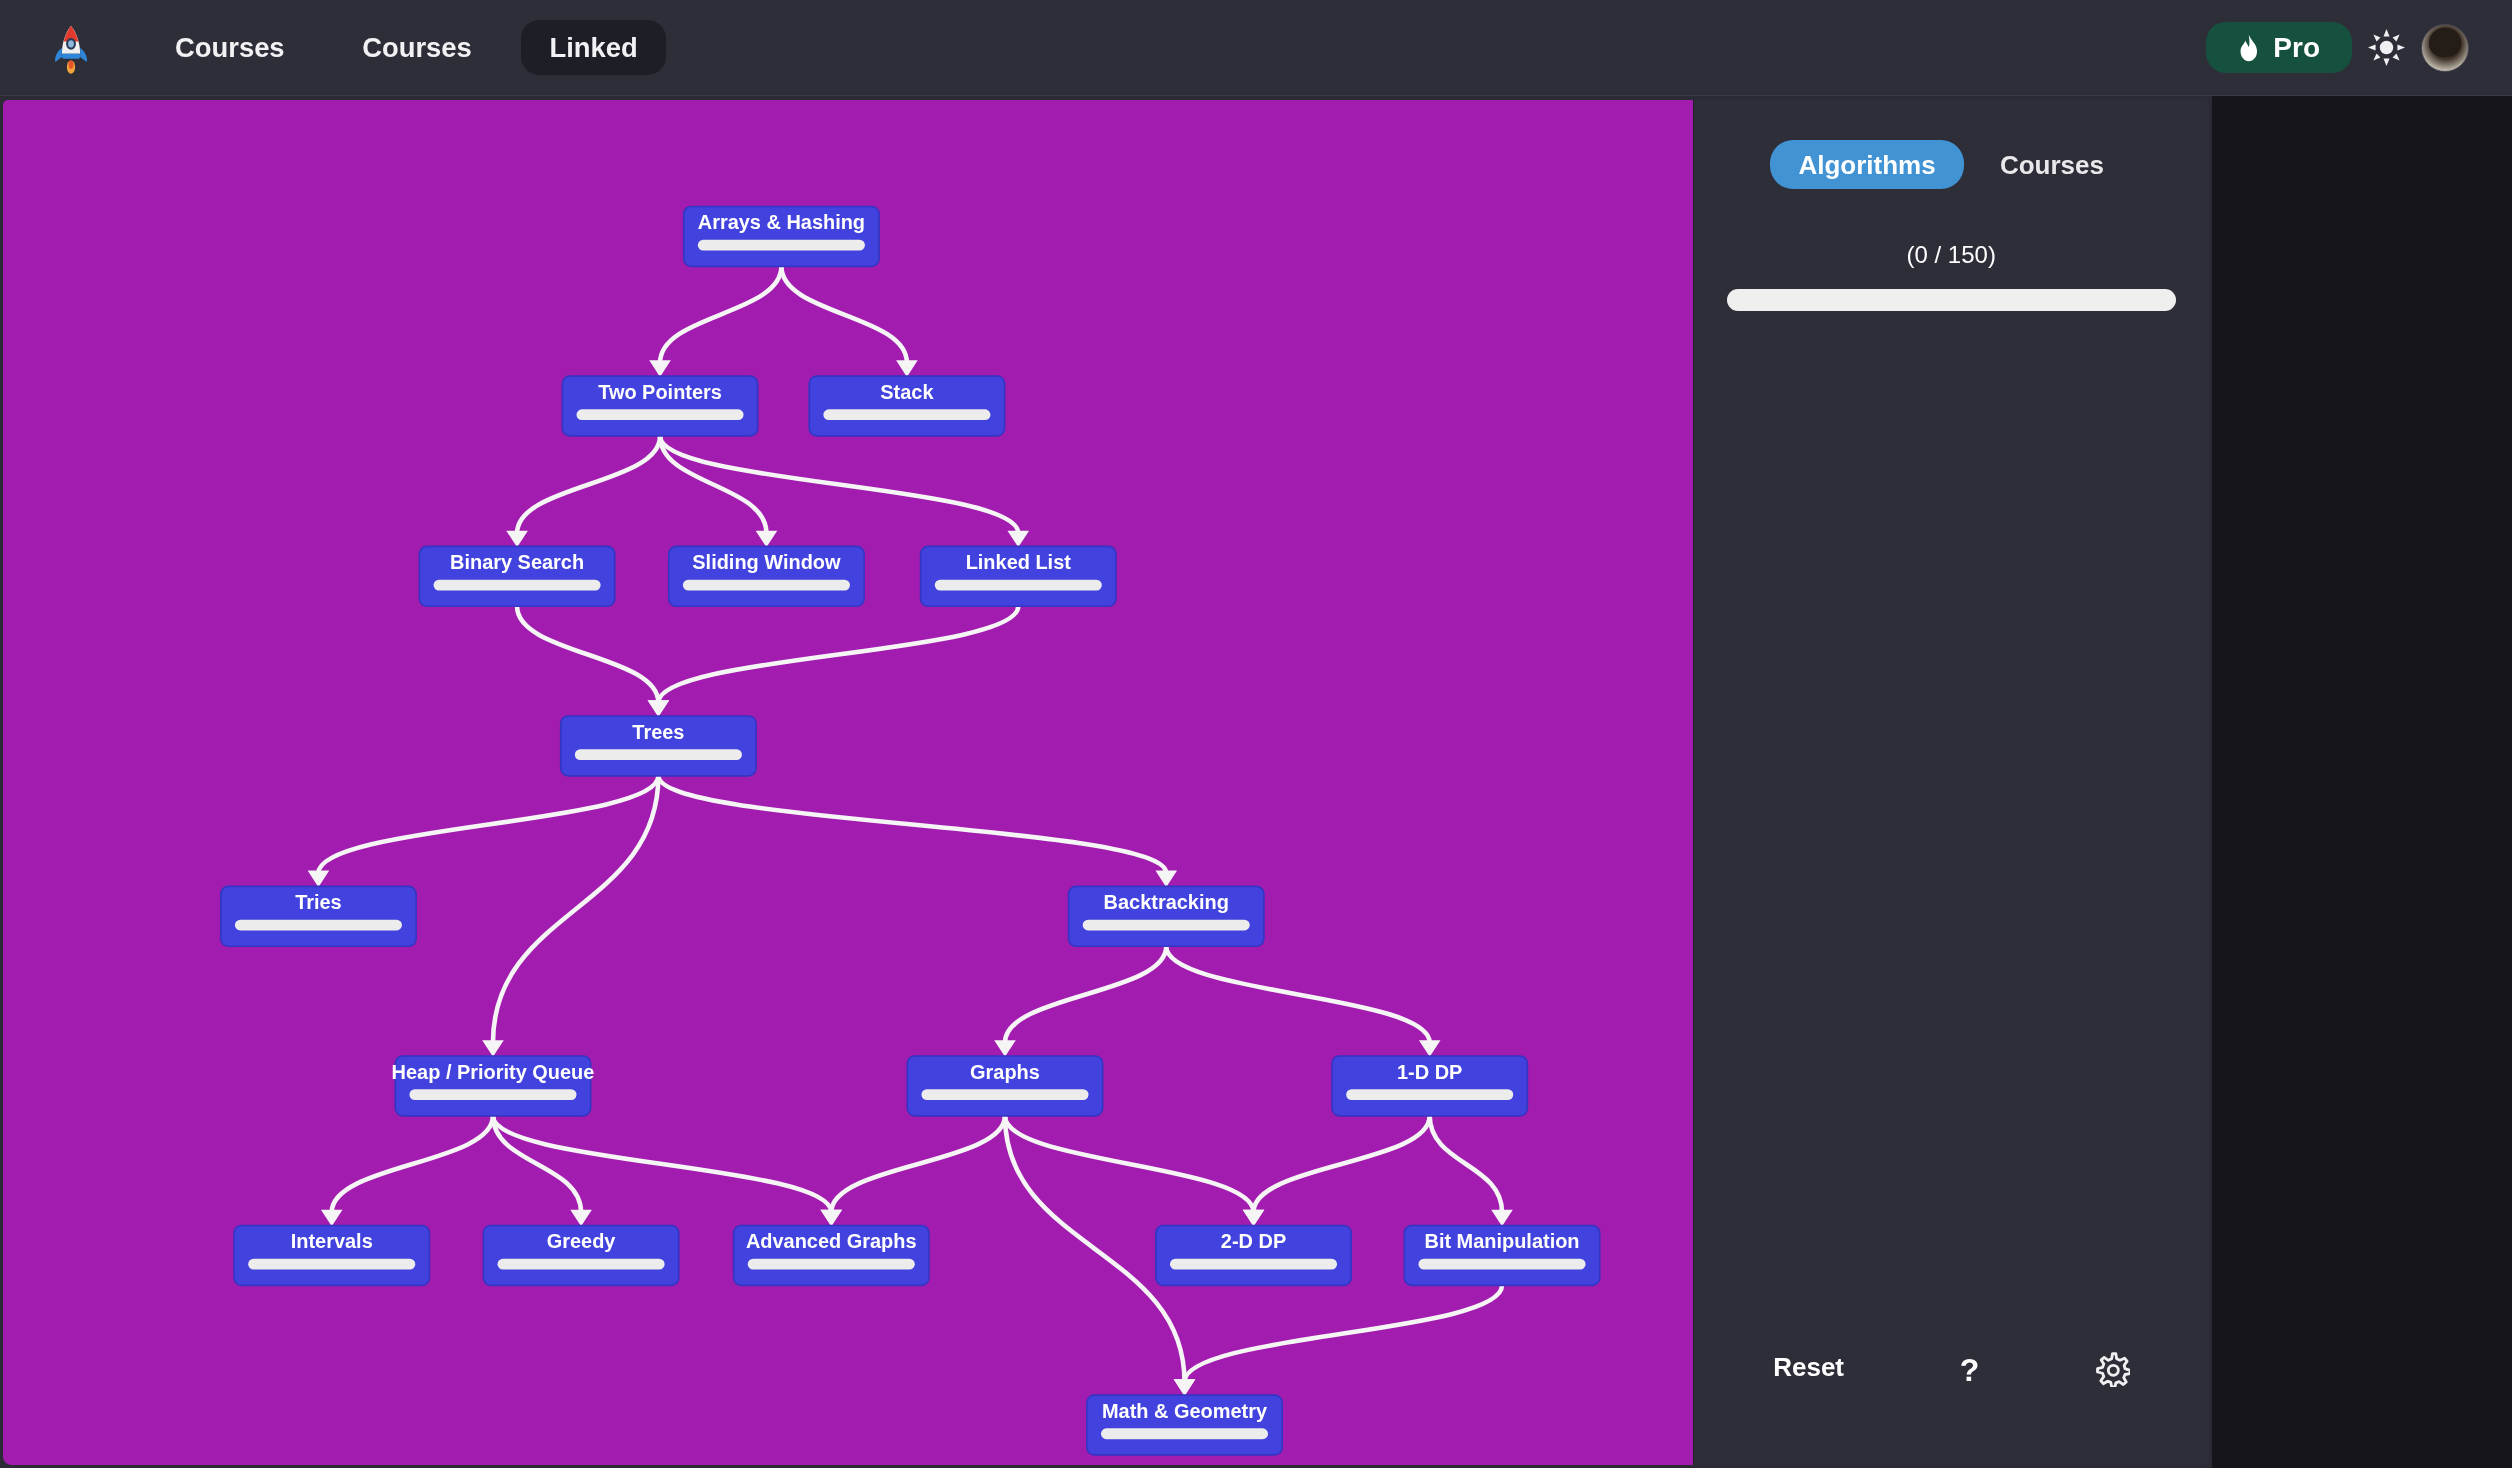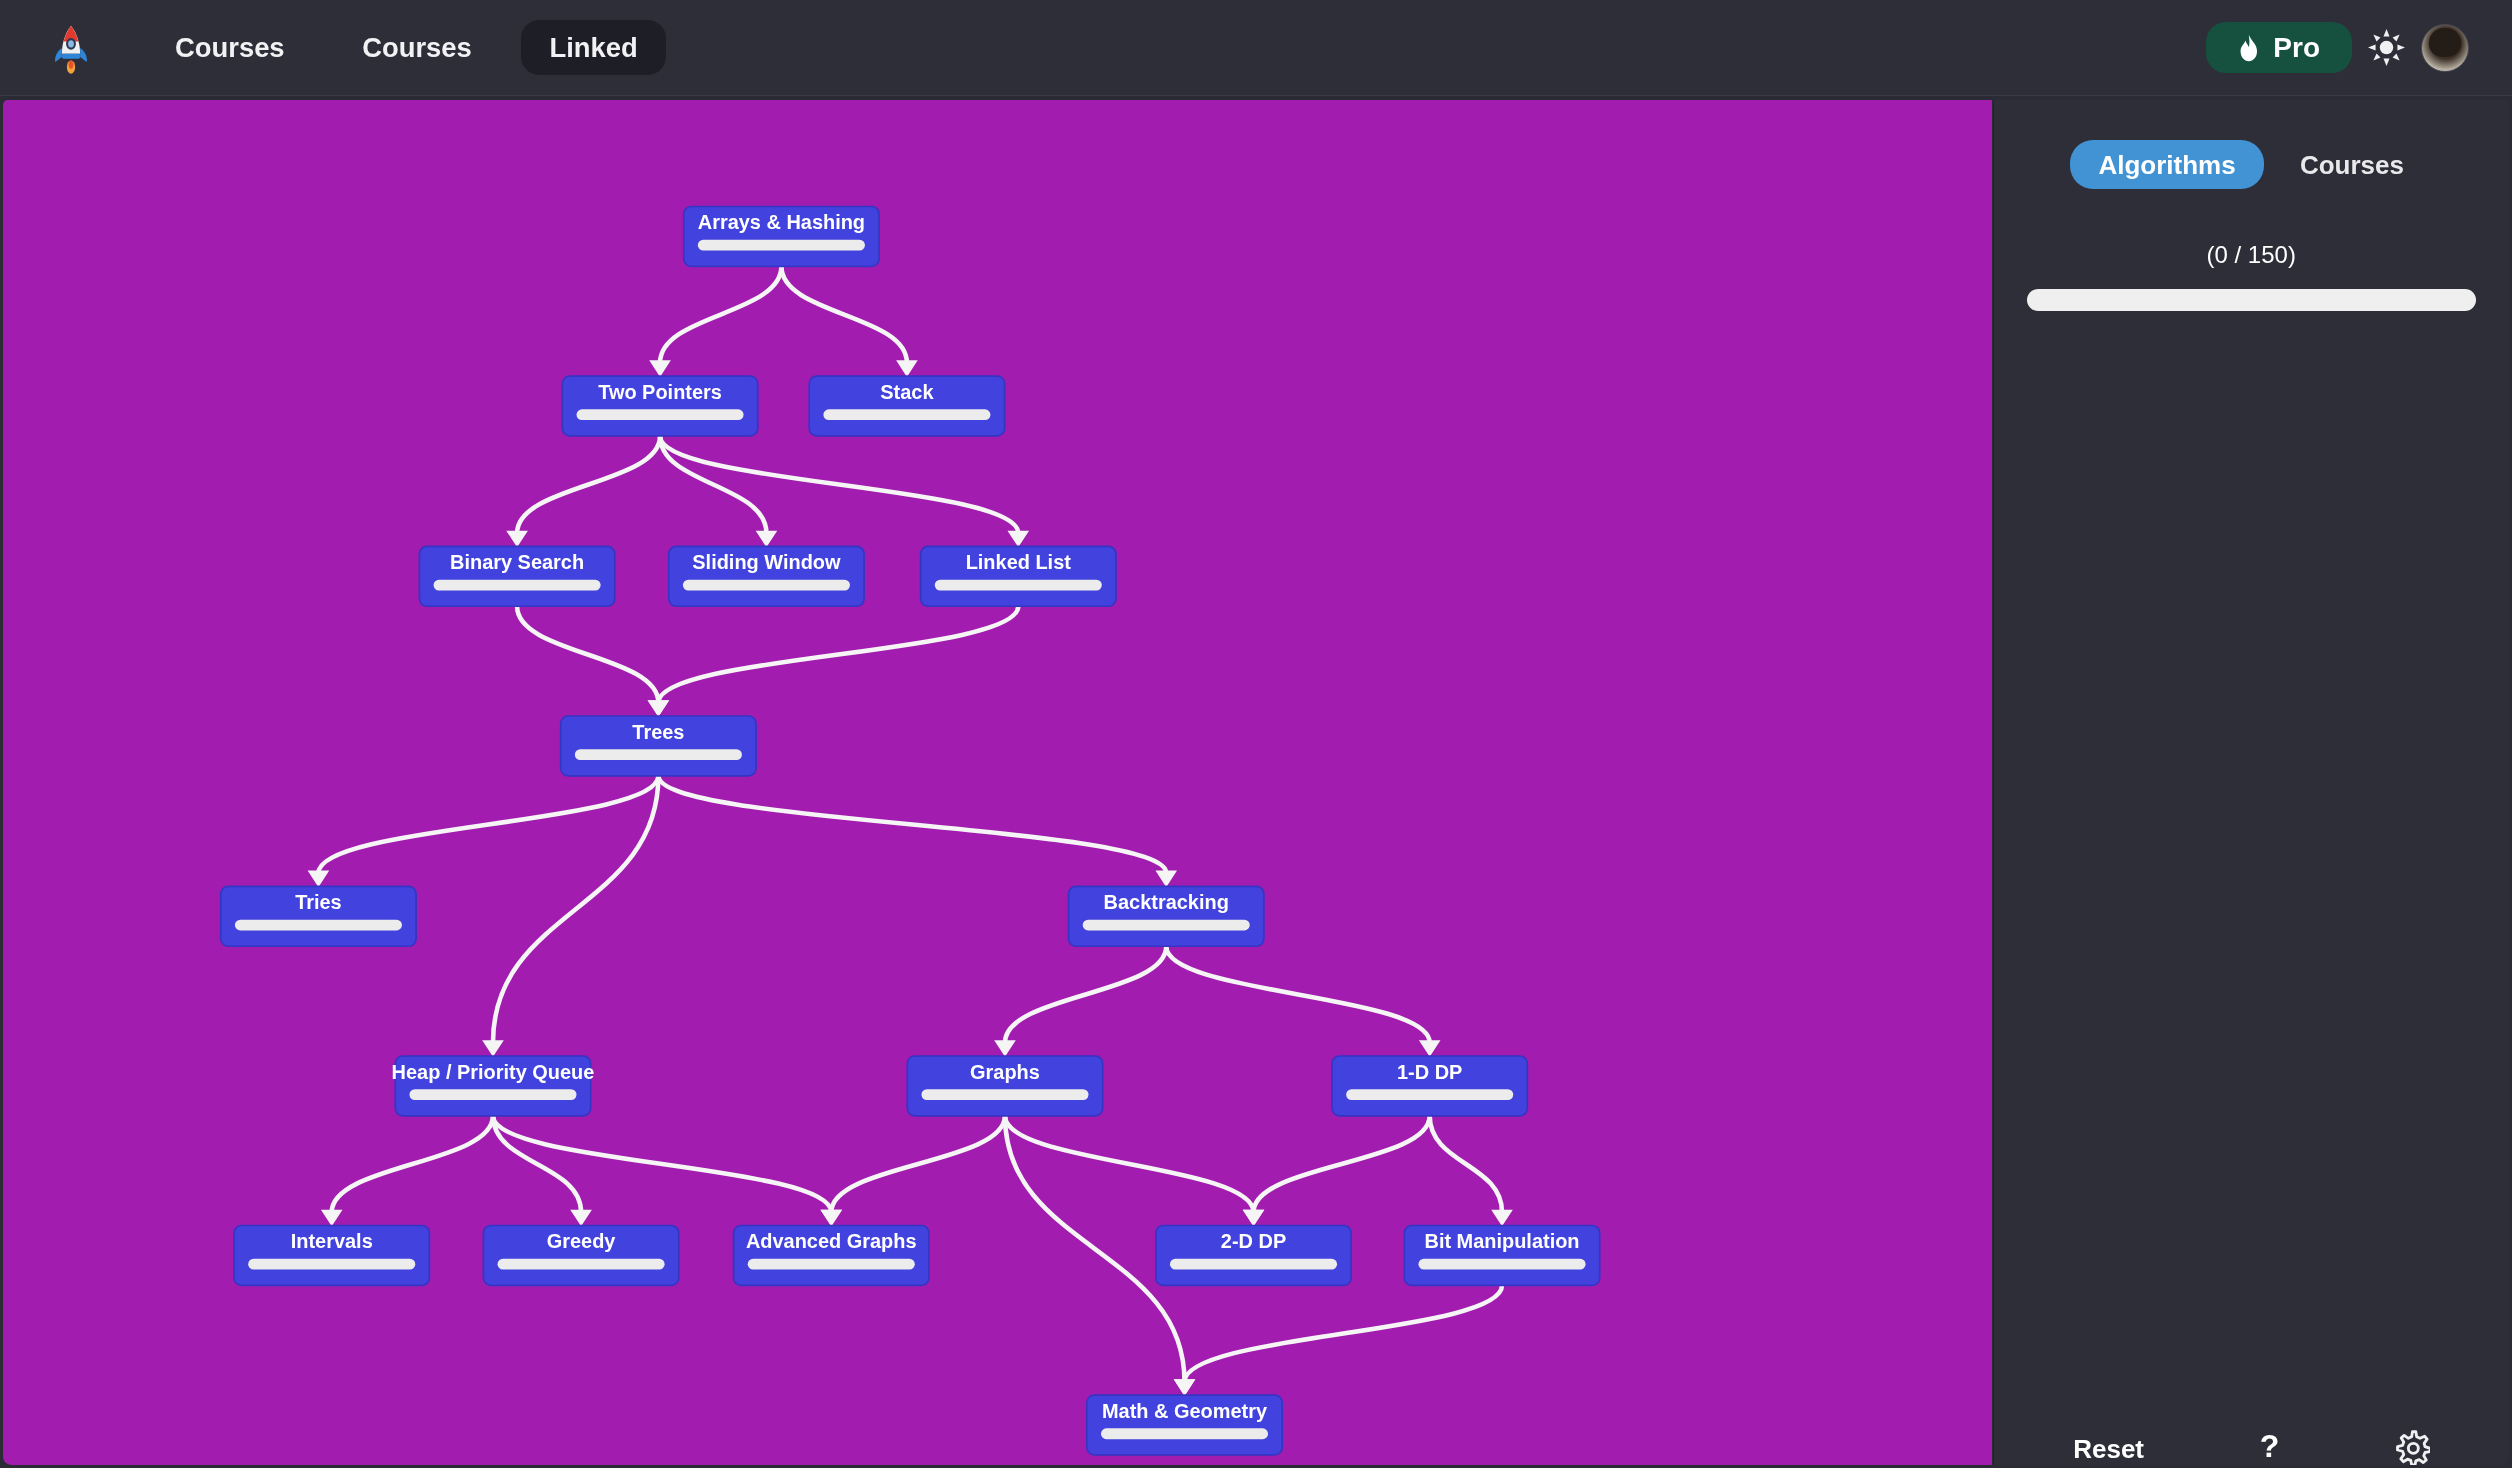--- a/index.html
+++ b/index.html
@@ -2,21 +2,21 @@
 <html style="font-size:13.3px"><head>
 <meta charset="utf-8">
 <style>
   * { box-sizing: border-box; margin: 0; padding: 0; }
   html, body {
     width: 2512px; height: 1468px;
     background: #15151b;
     font-family: "Liberation Sans", sans-serif;
     overflow: hidden;
   }
-  #app { position: relative; width: 2512px; height: 1468px; background: #2b2b35; }
+  #app { position: relative; width: 2212px; height: 1468px; background: #2b2b35; }
 
   
   #navbar {
     position: absolute; left: 0; top: 0; width: 2512px; height: 96px;
     background: #2e2e38;
     border-bottom: 1.7px solid #3a3a46;
     display: flex; align-items: center;
   }
   #nav-left { display: flex; align-items: center; padding-left: 47px; gap: 0; }
   #logo { width: 48px; height: 52px; display: block; }
@@ -101,21 +101,21 @@
     font-size: 24px; font-weight: 400;
   }
   #progress-bar-outer {
     margin: 20px 33px 0 33px; height: 21.6px;
     background: #efefef; border-radius: 11.6px; overflow: hidden;
   }
   #progress-bar-fill { height: 100%; width: 0%; background: #4193d4; border-radius: 11.6px; }
 
   #sidebar-footer {
     position: absolute; left: 0; bottom: 0; width: 516px; height: 113px;
-    display: flex; align-items: flex-end; justify-content: space-around;
+    display: flex; align-items: flex-start; justify-content: space-around;
     padding: 0 21.6px;
   }
   #reset-btn { color: #ffffff; font-size: 26px; font-weight: 700; cursor: pointer; }
   #help-btn { color: #ffffff; font-size: 32px; font-weight: 700; cursor: pointer; }
   #settings-btn svg { width: 35px; height: 35px; display: block; }
 </style>
 </head>
 <body>
 
 <div id="app">

